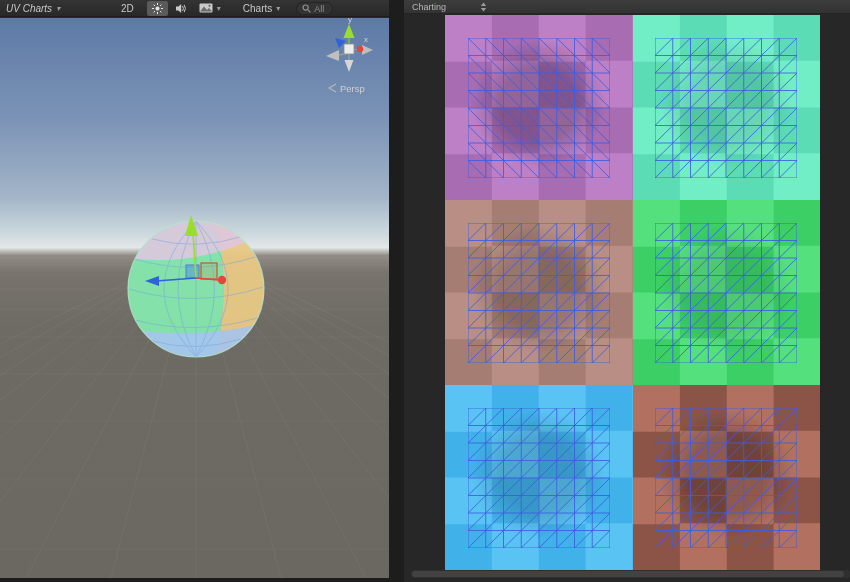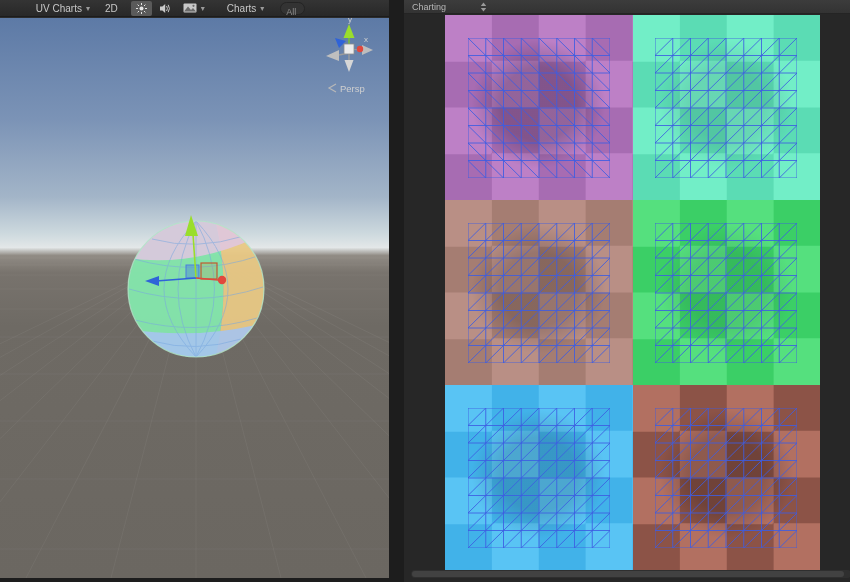--- a/index.html
+++ b/index.html
@@ -13,21 +13,21 @@
     background:linear-gradient(#343434,#282828); border-bottom:1px solid #1c1c1c;
     display:flex; align-items:center; font-size:10px; color:#c8c8c8; }
   .tb-drop { display:flex; align-items:center; gap:4px; padding:0 6px; height:17px; cursor:default; }
   .tb-caret { font-size:8px; color:#9a9a9a; }
   .tb-btn { display:flex; align-items:center; justify-content:center; height:15px;
     padding:0 5px; margin:0 1px; border-radius:2px; }
   .tb-btn.active { background:#5a5a5a; }
   .tb-sep { width:6px; }
   #scene-search { display:flex; align-items:center; gap:3px; margin-left:10px;
     background:#333; border:1px solid #242424; border-radius:8px; height:13px;
-    padding:1px 8px 0 5px; color:#8d8d8d; font-size:9px;flex-direction:column; }
+    padding:1px 8px 0 5px; color:#8d8d8d; font-size:9px; }
   #scene-viewport { position:absolute; left:0; top:18px; width:389px; height:560px; }
   #scene-svg { position:absolute; left:0; top:0; }
   .svg-label { fill:#cfcfcf; font-family:"Liberation Sans",sans-serif; }
 
   
   #chart-panel { left:389px; top:0; width:461px; height:582px; background:#272727;margin-left:15px; }
   #chart-header { position:absolute; left:0; top:0; width:461px; height:14px;
     background:linear-gradient(#3c3c3c,#333); border-bottom:1px solid #242424;
     display:flex; align-items:center; font-size:9px; color:#b6b6b6; }
   #chart-mode-btn { display:flex; align-items:center; gap:34px; padding-left:8px; height:14px; }
@@ -47,25 +47,25 @@
     background:#2f2f2f; border-radius:4px; }
   .hscroll-thumb { position:absolute; top:1px; left:1px; height:6px; width:432px;
     background:#424242; border-radius:3px; }
 </style>
 </head>
 <body>
 
 <div class="panel" id="scene-panel">
 
   <div id="scene-toolbar">
-    <div class="tb-drop" style="width:96px; justify-content:flex-end;">
+    <div class="tb-drop" style="width:96px; justify-content:flex-start;font-style:italic;">
       <span>UV Charts</span>
       <span class="tb-caret">▾</span>
     </div>
-    <div class="tb-btn" style="margin-left:4px;">
+    <div class="tb-btn" style="margin-left:20px;">
       <span>2D</span>
     </div>
     <div class="tb-sep"></div>
     <div class="tb-btn active">
       <svg width="11" height="11" viewBox="0 0 11 11">
         <circle cx="5.5" cy="5.5" r="2" fill="#e4e4e4"></circle>
         <g stroke="#e4e4e4" stroke-width="1">
           <line x1="5.5" y1="0" x2="5.5" y2="2"></line>
             <line x1="5.5" y1="9" x2="5.5" y2="11"></line>
           <line x1="0" y1="5.5" x2="2" y2="5.5"></line>

